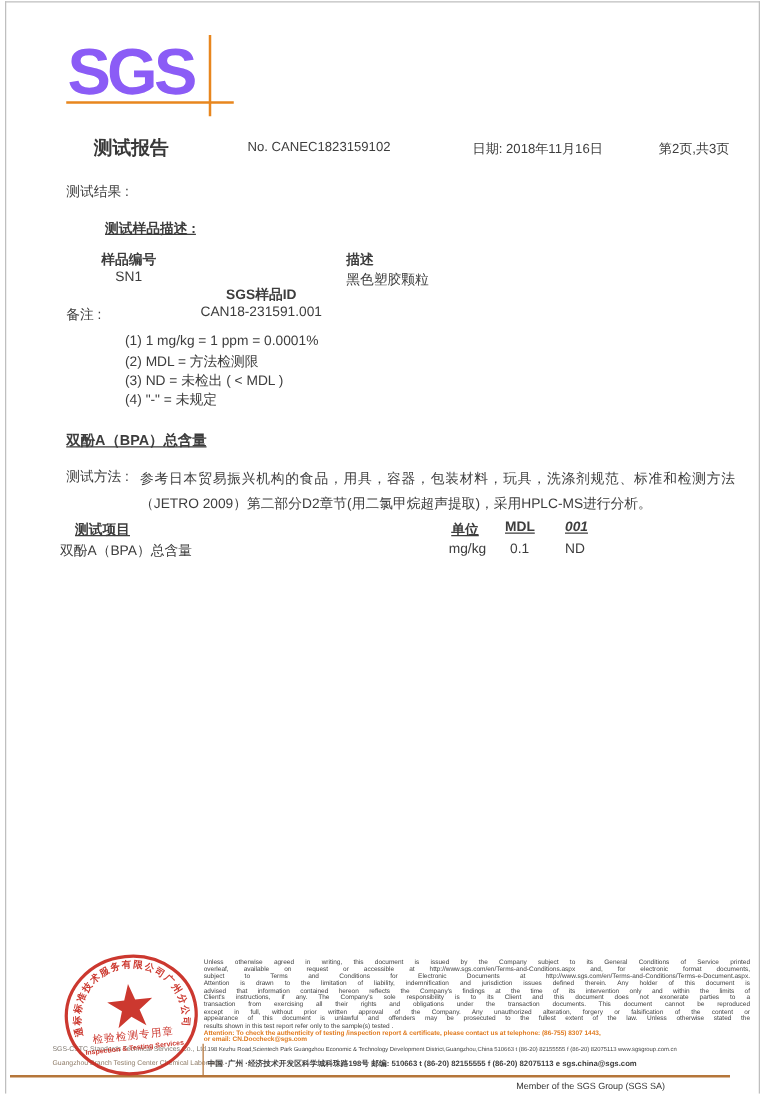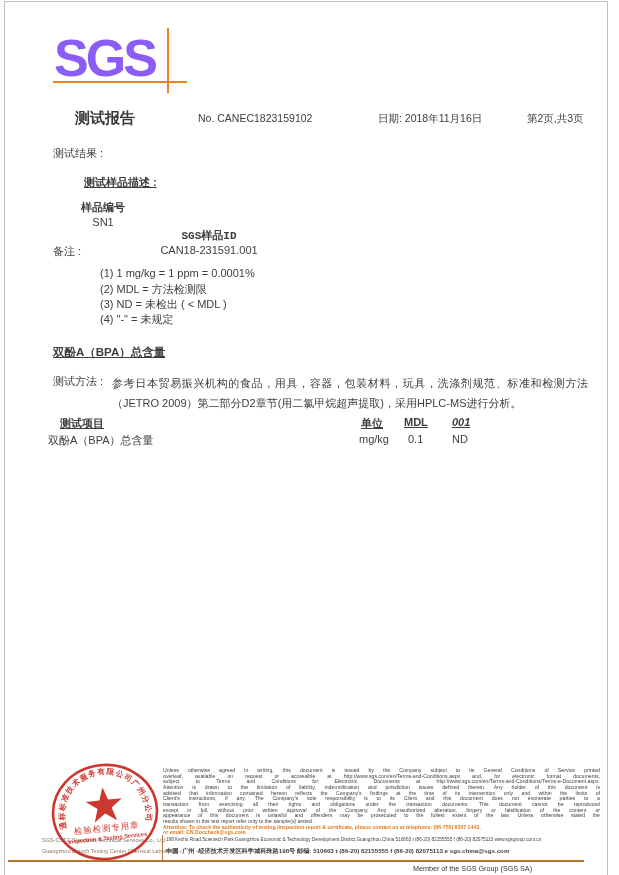--- a/index.html
+++ b/index.html
@@ -23,21 +23,21 @@
   .report-pages{left:527px;top:112px;font-size:10.5px;}
   .txt{font-size:11px;}
   .bold{font-weight:bold;}
   .ul{text-decoration:underline;}
   .it{font-style:italic;}
   
   .results-label{left:53px;top:146px;}
   .sample-desc-label{left:53px;top:175px;margin-left:31px;}
   
   .st-row{left:53px;width:420px;display:flex;}
-  .st-h{top:200px;font-family:Liberation Mono, monospace;}
+  .st-h{top:200px;}
   .st-d{top:216px;}
   .st-c1{width:100px;text-align:center;}
   .st-c2{width:112px;text-align:center;margin-top:28px;}
   .st-c3{padding-left:12px;text-align:left;flex:1;}
   
   .notes-label{left:53px;top:244px;}
   .note-0{left:100px;top:267px;}
   .note-1{left:100px;top:282px;}
   .note-2{left:100px;top:297px;}
   .note-3{left:100px;top:312px;}
@@ -84,24 +84,26 @@
 <div class="abs report-no">No. CANEC1823159102</div>
 <div class="abs report-date">日期: 2018年11月16日</div>
 <div class="abs report-pages">第2页,共3页</div>
 
 <div class="abs txt results-label">测试结果 :</div>
 <div class="abs txt bold ul sample-desc-label">测试样品描述 :</div>
 
 <div class="abs txt st-row st-h">
   <span class="st-c1 bold">样品编号</span>
   <span class="st-c2 bold">SGS样品ID</span>
+  <span class="st-c3 bold">描述</span>
 </div>
 <div class="abs txt st-row st-d">
   <span class="st-c1">SN1</span>
   <span class="st-c2">CAN18-231591.001</span>
+  <span class="st-c3">黑色塑胶颗粒</span>
 </div>
 
 <div class="abs txt notes-label">备注 :</div>
 <div class="abs txt note-0">(1) 1 mg/kg = 1 ppm = 0.0001%</div>
 <div class="abs txt note-1">(2) MDL = 方法检测限</div>
 <div class="abs txt note-2">(3) ND = 未检出 ( &lt; MDL )</div>
 <div class="abs txt note-3">(4) "-" = 未规定</div>
 
 <div class="abs bold ul bpa-heading">双酚A（BPA）总含量</div>
 <div class="abs txt method-label">测试方法 :</div>

